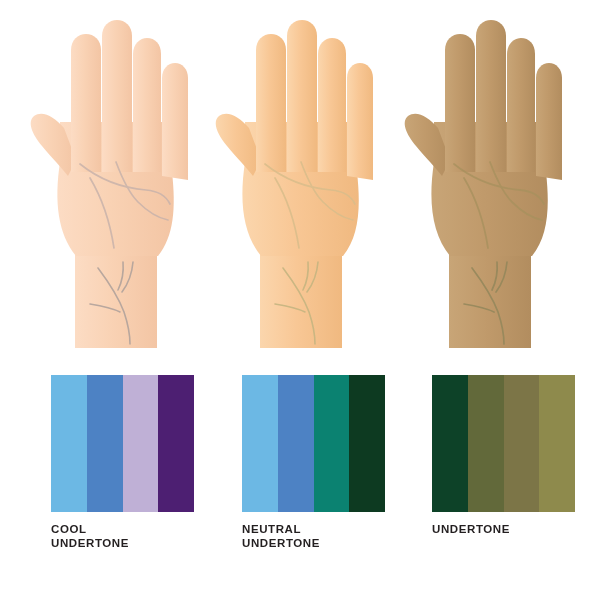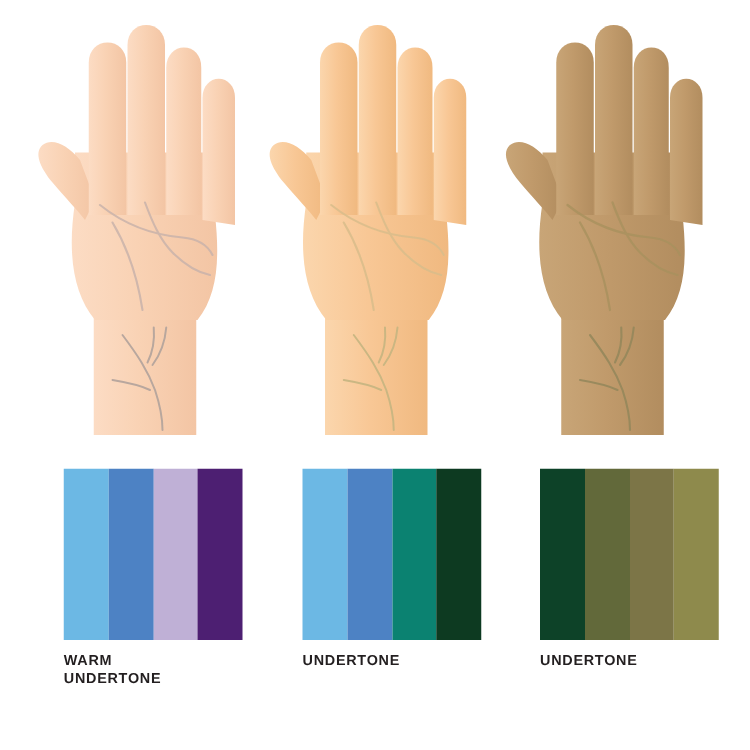--- a/index.html
+++ b/index.html
@@ -192,33 +192,34 @@
   <div class="palettes-row">
 
     <div class="palette-group p0">
       <div class="swatch-block">
         <div class="swatch" style="background-color: rgb(108, 184, 228);"></div>
         <div class="swatch" style="background-color: rgb(77, 130, 196);"></div>
         <div class="swatch" style="background-color: rgb(191, 176, 214);"></div>
         <div class="swatch" style="background-color: rgb(77, 31, 114);"></div>
       </div>
       <div class="palette-label">
-        <span class="l1">WARM</span>
+        <span class="l1">COOL</span>
         <span class="l2">UNDERTONE</span>
       </div>
     </div>
 
     <div class="palette-group p1">
       <div class="swatch-block">
         <div class="swatch" style="background-color: rgb(108, 184, 228);"></div>
         <div class="swatch" style="background-color: rgb(77, 130, 196);"></div>
         <div class="swatch" style="background-color: rgb(11, 130, 113);"></div>
         <div class="swatch" style="background-color: rgb(13, 58, 33);"></div>
       </div>
       <div class="palette-label">
+        <span class="l1">NEUTRAL</span>
         <span class="l2">UNDERTONE</span>
       </div>
     </div>
 
     <div class="palette-group p2">
       <div class="swatch-block">
         <div class="swatch" style="background-color: rgb(13, 66, 40);"></div>
         <div class="swatch" style="background-color: rgb(98, 105, 58);"></div>
         <div class="swatch" style="background-color: rgb(124, 117, 71);"></div>
         <div class="swatch" style="background-color: rgb(142, 138, 76);"></div>

